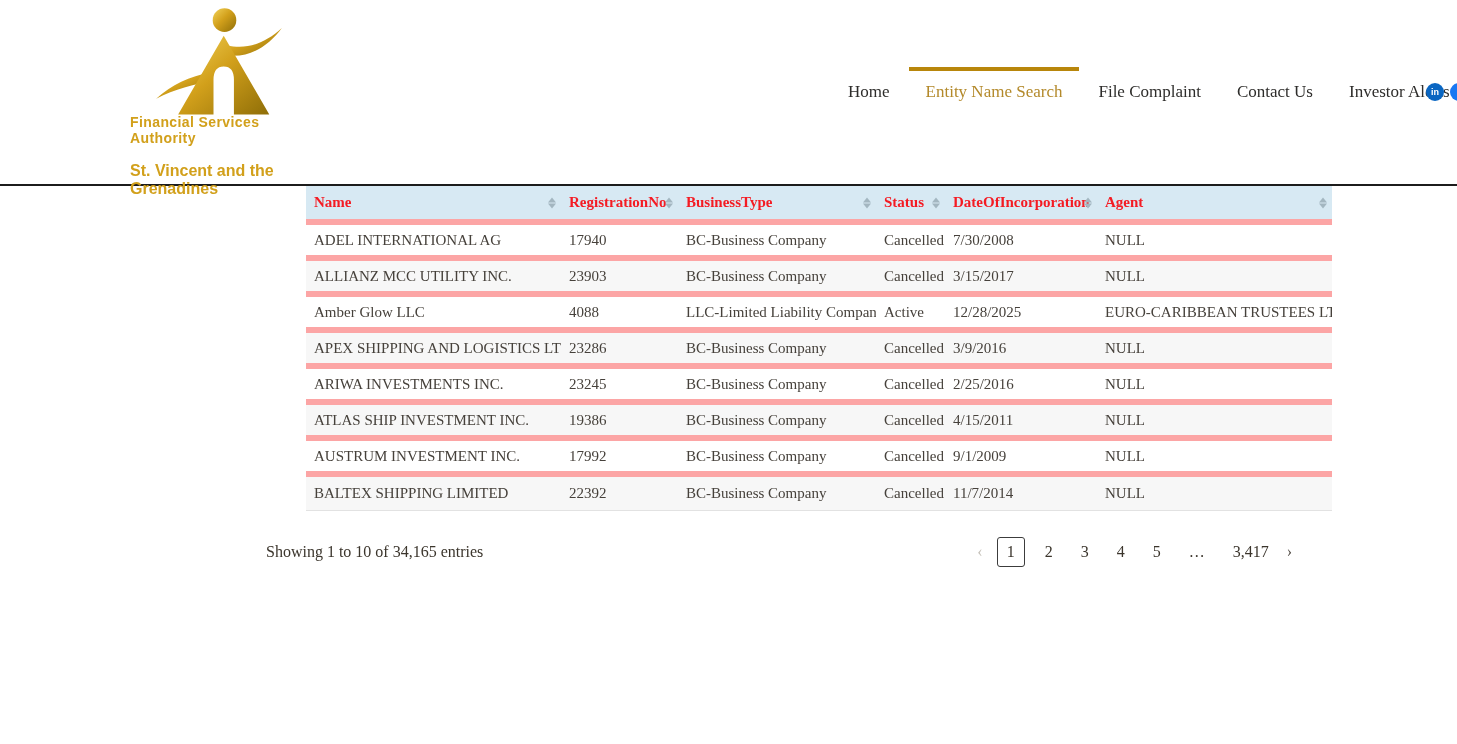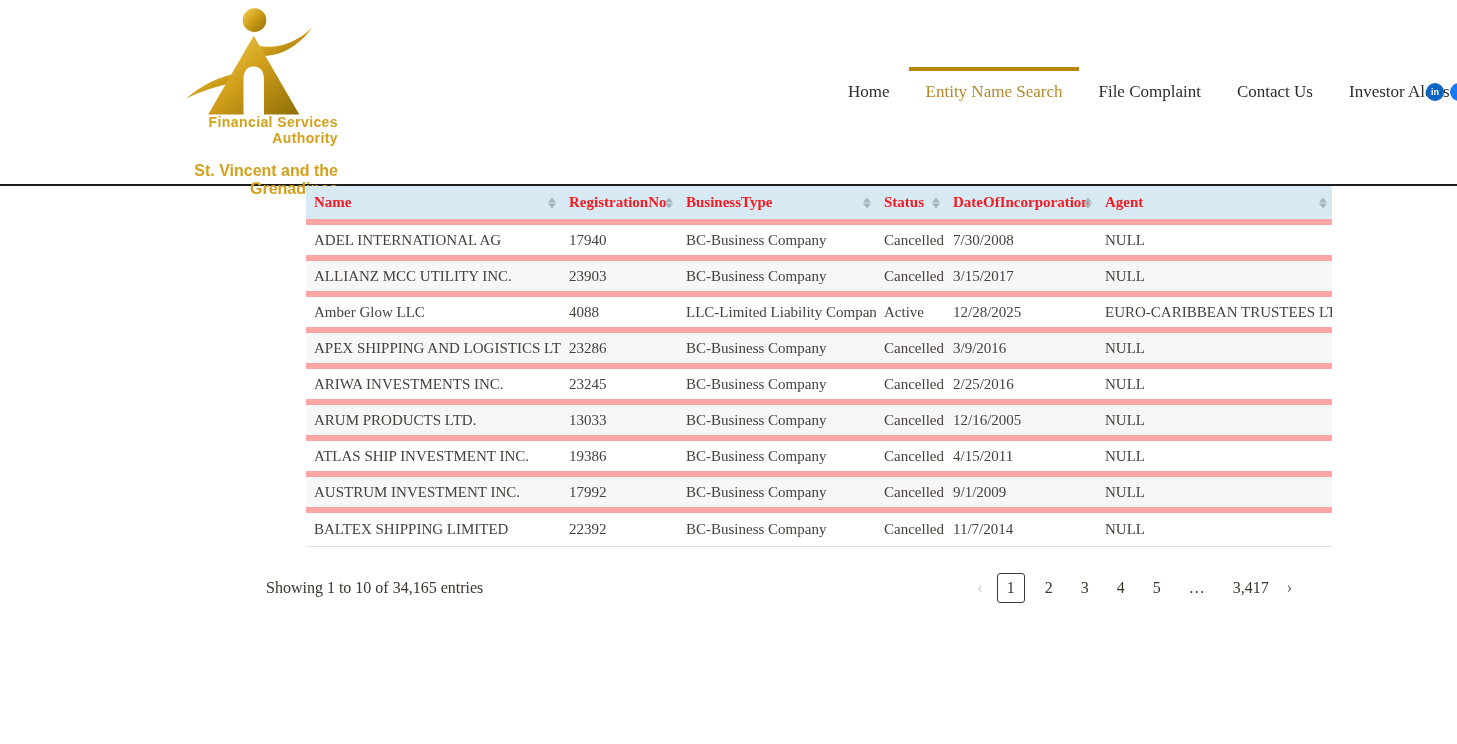--- a/index.html
+++ b/index.html
@@ -1,21 +1,21 @@
 <!DOCTYPE html>
 <html><head>
 <meta charset="utf-8">
 <style>
   * { margin:0; padding:0; box-sizing:border-box; }
   html,body { width:1457px; height:744px; background:#ffffff; overflow:hidden;
               font-family:"Liberation Serif", serif; }
 
   
   .site-header { position:relative; height:184px; background:#fff; }
-  .brand { position:absolute; left:160px; top:6px; width:178px; text-align:right; }
+  .brand { position:absolute; left:130px; top:6px; width:178px; text-align:left; }
   .brand svg.figure { display:block; margin:0 auto; }
   .brand-title { font-family:"Liberation Sans", sans-serif; font-weight:bold;
                  font-size:14px; color:#d2a01b; letter-spacing:.4px; margin-top:-2px; }
   .brand-sub { font-family:"Liberation Sans", sans-serif; font-weight:bold;
                font-size:16px; color:#d2a01b;margin-top:16px; }
 
   .main-nav { position:absolute; left:848px; top:0; height:184px;
               display:flex; align-items:center; gap:36px; }
   .nav-item { position:relative; font-size:17px; color:#2e2d2b; cursor:pointer;
               white-space:nowrap; }
@@ -214,28 +214,20 @@
         </tr>
         <tr>
           <td>ARIWA INVESTMENTS INC.</td>
           <td>23245</td>
           <td>BC-Business Company</td>
           <td>Cancelled</td>
           <td>2/25/2016</td>
           <td>NULL</td>
         </tr>
         <tr>
-          <td>ARUM PRODUCTS LTD.</td>
-          <td>13033</td>
-          <td>BC-Business Company</td>
-          <td>Cancelled</td>
-          <td>12/16/2005</td>
-          <td>NULL</td>
-        </tr>
-        <tr>
           <td>ATLAS SHIP INVESTMENT INC.</td>
           <td>19386</td>
           <td>BC-Business Company</td>
           <td>Cancelled</td>
           <td>4/15/2011</td>
           <td>NULL</td>
         </tr>
         <tr>
           <td>AUSTRUM INVESTMENT INC.</td>
           <td>17992</td>

